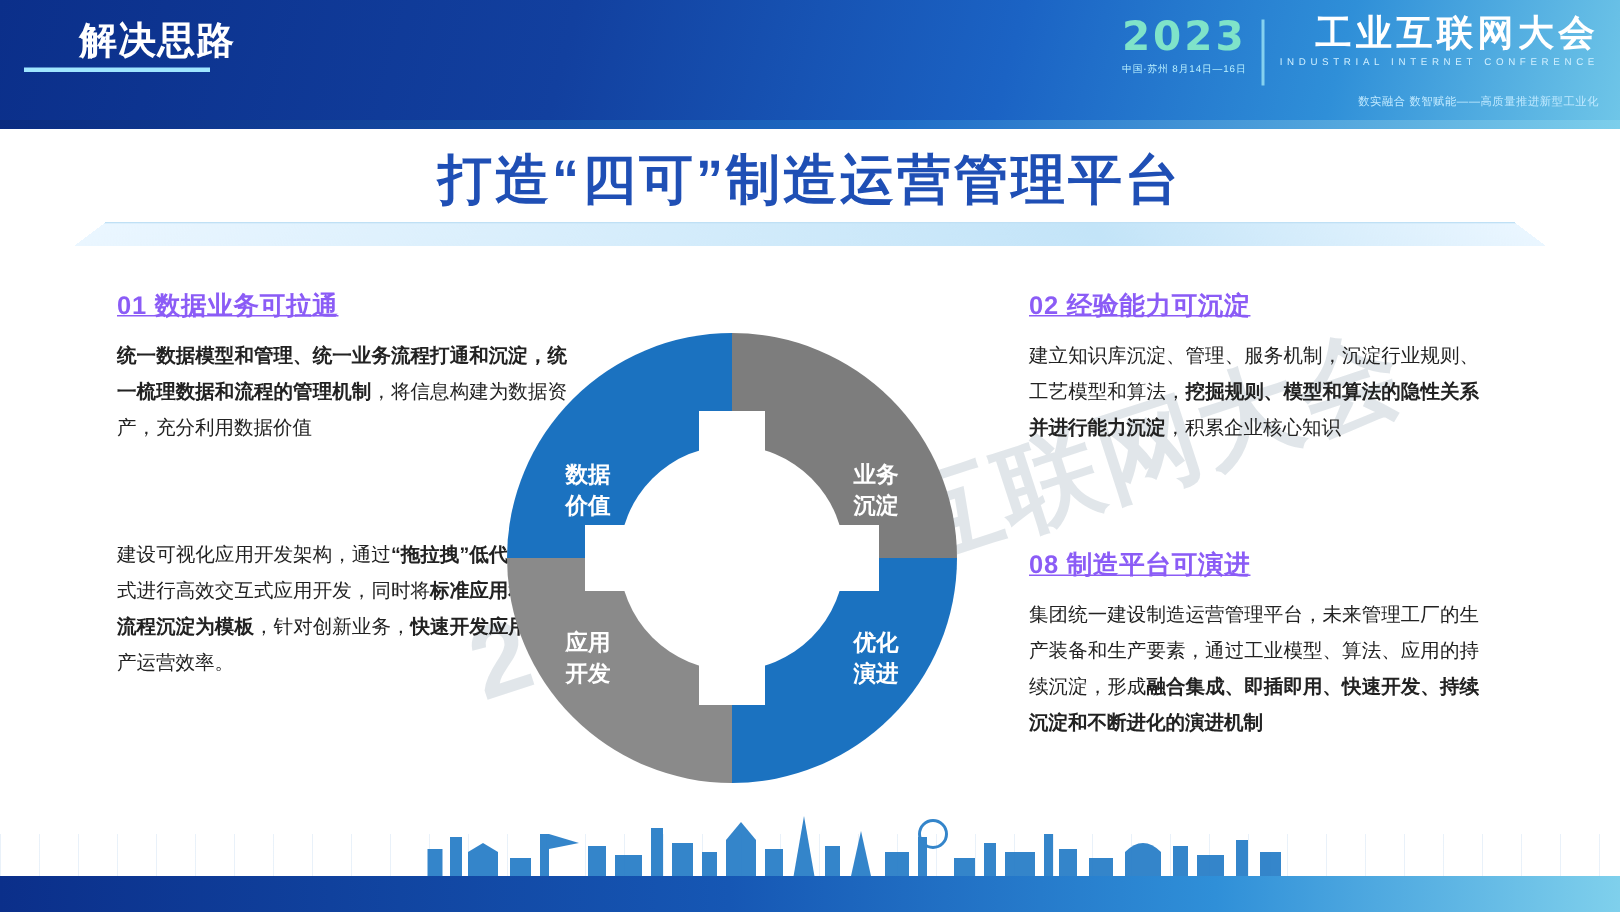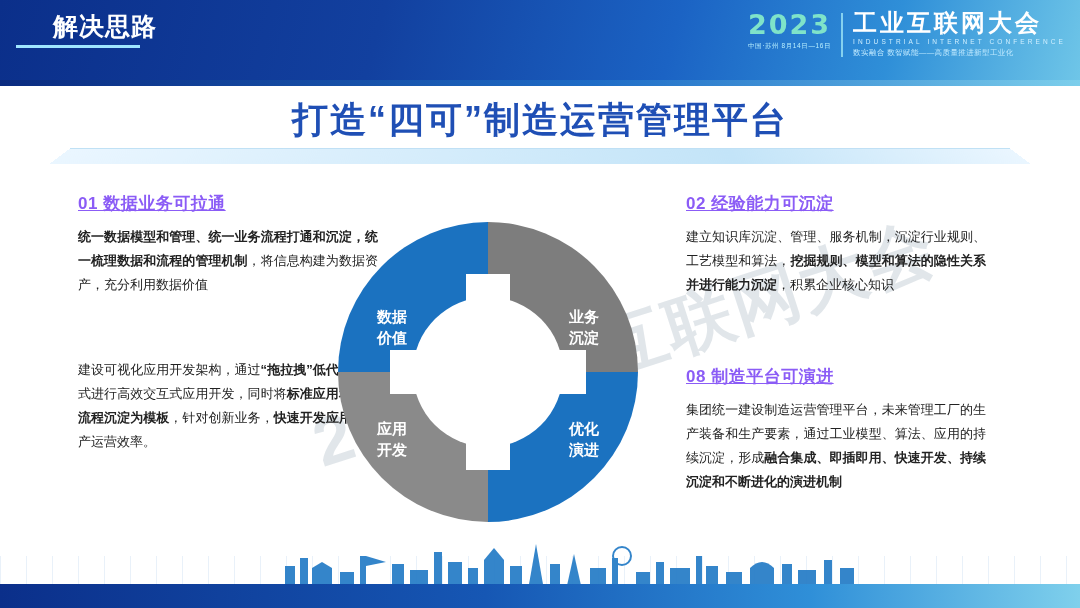--- a/index.html
+++ b/index.html
@@ -38,29 +38,29 @@
   #logo-year{
     color:#7fe3c9; font-size:27px; font-weight:bold; letter-spacing:2px;
     line-height:30px; font-family:"DejaVu Sans",sans-serif;
   }
   #logo-year-sub{
     color:#b9f0ff; font-size:6.5px; letter-spacing:.6px; margin-top:2px;
   }
   #logo-divider{
     width:2px; background:#8fd9f2; height:44px; margin-top:3px; opacity:.9;
   }
-  #logo-right{ padding-left:10px; }
+  #logo-right{ padding-left:10px;text-align:right; }
   #logo-main{
     color:#fff; font-size:24px; font-weight:bold; letter-spacing:3px; line-height:26px;
   }
   #logo-en{
     color:#cfefff; font-size:6.5px; letter-spacing:3.1px; margin-top:2px;
   }
   #logo-slogan{
-    color:#bfe9ff; font-size:7.5px; letter-spacing:.4px; margin-top:3px;
+    color:#bfe9ff; font-size:7.5px; letter-spacing:.4px; margin-top:18px;
   }
 
   
   #headline{
     position:absolute; left:0; top:96px; width:1080px; text-align:center;
     color:#1f4fb5; font-size:36px; font-weight:bold; letter-spacing:2px;
   }
   #headline-bar{
     position:absolute; left:60px; top:146px; width:960px; height:20px;
     background:linear-gradient(90deg,#eaf6ff 0%,#d4ecfb 40%,#c3e4f8 70%,#eaf6ff 100%);

